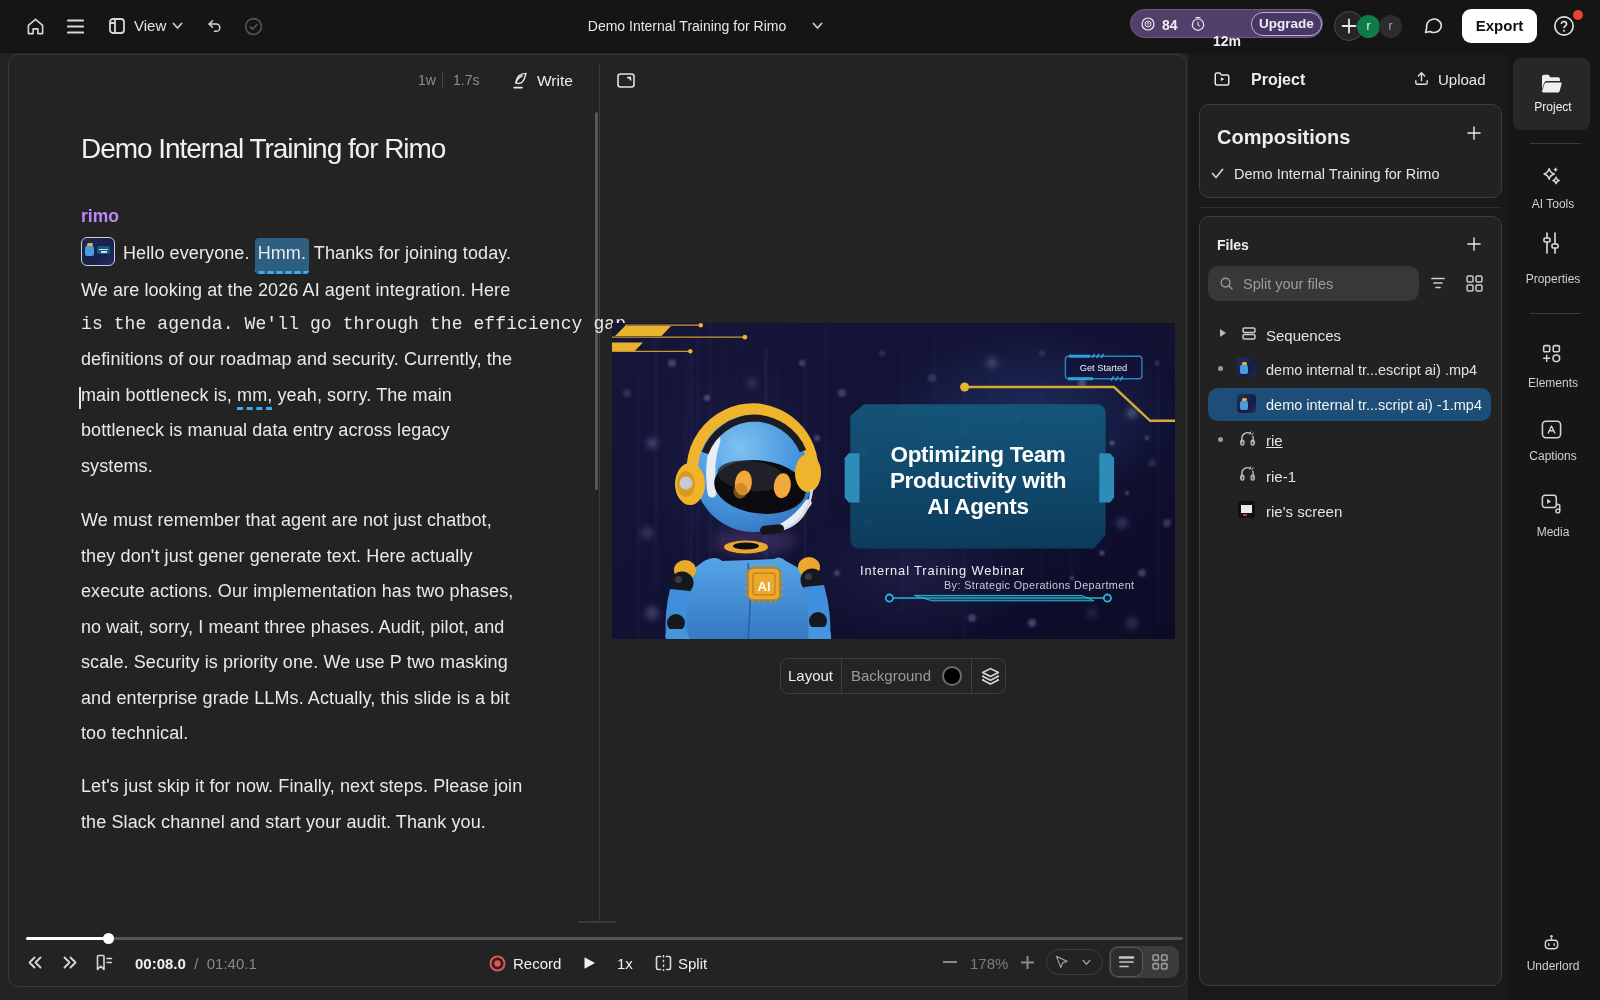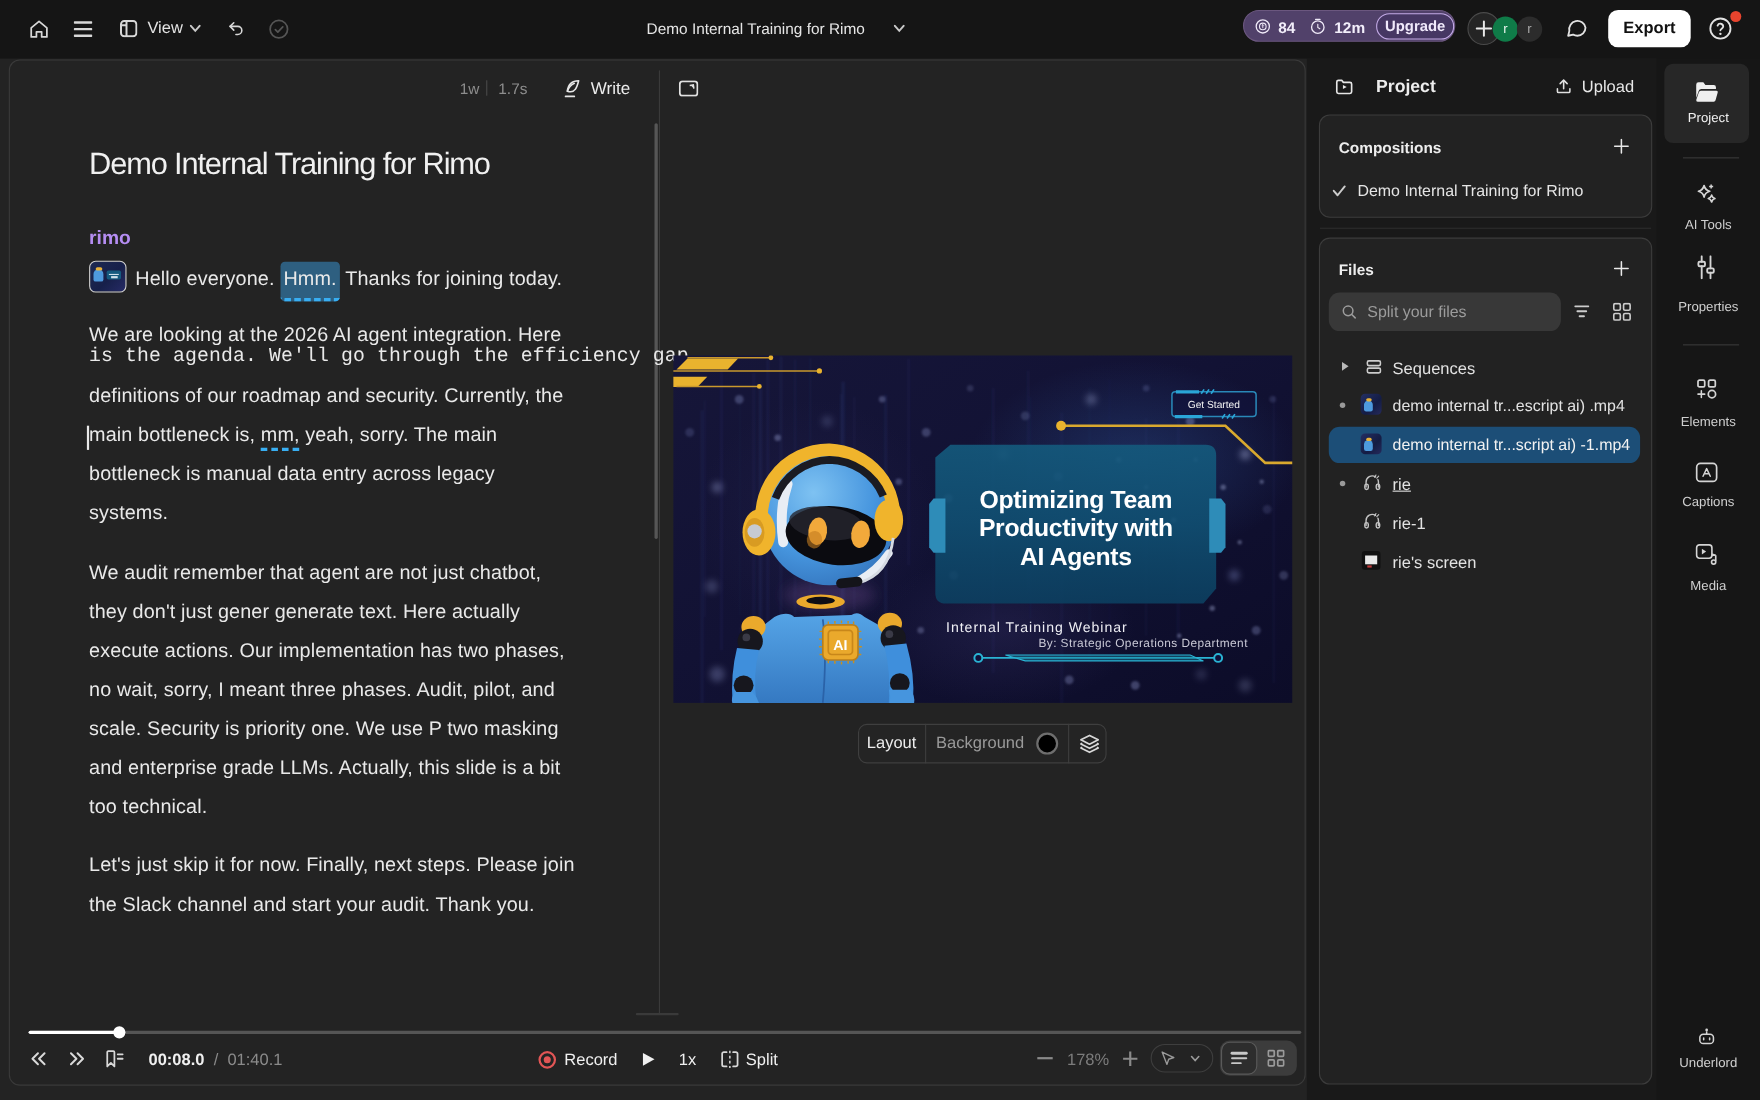--- a/index.html
+++ b/index.html
@@ -55,29 +55,29 @@
   <div id="transcript">
 
     <div class="abs" style="left:81px;top:237px;width:34px;height:29px;border:1.5px solid #cfcfcf;border-radius:6px;background:linear-gradient(135deg,#1e2a52 0%,#17204a 55%,#262b66 100%);overflow:hidden;">
       <div style="position:absolute;left:3px;top:7px;width:9px;height:11px;background:#4e9ade;border-radius:4px 4px 2px 2px;"></div>
       <div style="position:absolute;left:4.5px;top:5px;width:6px;height:3px;border-radius:2px;background:#e8b23a;"></div>
       <div style="position:absolute;left:15px;top:8px;width:13px;height:8px;background:#155a7e;border-radius:1.5px;"></div>
       <div style="position:absolute;left:17px;top:10.5px;width:9px;height:1.5px;background:#cfe0ea;"></div>
       <div style="position:absolute;left:18.5px;top:13px;width:6px;height:1.5px;background:#cfe0ea;"></div>
     </div>
     <div class="tl" style="top:243px;left:123px;">Hello everyone. <span style="background:#2e5f80;border-radius:4px;padding:5px 3px 8px 3px;border-bottom:3px dashed #38aef2;">Hmm.</span> Thanks for joining today.</div>
-    <div class="tl" style="top:294px;">We are looking at the 2026 AI agent integration. Here</div>
+    <div class="tl" style="top:280px;">We are looking at the 2026 AI agent integration. Here</div>
     <div class="tl" style="top:314px;font-family:Liberation Mono, monospace;">is the agenda. We'll go through the efficiency gap</div>
     <div class="tl" style="top:349px;">definitions of our roadmap and security. Currently, the</div>
     <div class="tl" style="top:385px;">main bottleneck is, <span style="border-bottom:3px dashed #38aef2;padding-bottom:2px;">mm,</span> yeah, sorry. The main</div>
     <div class="abs" style="left:79px;top:387px;width:1.5px;height:22px;background:#e8e8e8;"></div>
     <div class="tl" style="top:420px;">bottleneck is manual data entry across legacy</div>
     <div class="tl" style="top:456px;">systems.</div>
 
-    <div class="tl" style="top:510px;">We audit remember that agent are not just chatbot,</div>
+    <div class="tl" style="top:510px;">We must remember that agent are not just chatbot,</div>
     <div class="tl" style="top:546px;">they don't just gener generate text. Here actually</div>
     <div class="tl" style="top:581px;">execute actions. Our implementation has two phases,</div>
     <div class="tl" style="top:617px;">no wait, sorry, I meant three phases. Audit, pilot, and</div>
     <div class="tl" style="top:652px;">scale. Security is priority one. We use P two masking</div>
     <div class="tl" style="top:688px;">and enterprise grade LLMs. Actually, this slide is a bit</div>
     <div class="tl" style="top:723px;">too technical.</div>
 
     <div class="tl" style="top:776px;">Let's just skip it for now. Finally, next steps. Please join</div>
     <div class="tl" style="top:812px;">the Slack channel and start your audit. Thank you.</div>
   </div>
@@ -373,21 +373,21 @@
       </svg>
     <div class="abs" style="left:1251px;top:71px;font-size:16px;color:#ededed;font-weight:700;">Project</div>
     <svg class="abs" style="left:1413px;top:70px" width="17" height="17" viewBox="0 0 24 24" fill="none" stroke="#e0e0e0" stroke-width="2" stroke-linecap="round" stroke-linejoin="round">
         <path d="M12 15V4.5"></path>
         <path d="m7.5 8.5 4.5-4.5 4.5 4.5"></path>
         <path d="M4 15v3.5a1.5 1.5 0 0 0 1.5 1.5h13a1.5 1.5 0 0 0 1.5-1.5V15"></path>
       </svg>
     <div class="abs" style="left:1438px;top:71px;font-size:15px;color:#e8e8e8;font-weight:500;">Upload</div>
 
     <div class="card" style="left:1199px;top:104px;width:303px;height:94px;"></div>
-    <div class="abs" style="left:1217px;top:126px;font-size:14px;color:#ededed;font-weight:700;text-align:center;">Compositions</div>
+    <div class="abs" style="left:1217px;top:126px;font-size:20px;color:#ededed;font-weight:700;text-align:center;">Compositions</div>
     <svg class="abs" style="left:1467px;top:126px" width="14" height="14" viewBox="0 0 16 16" stroke="#e8e8e8" stroke-width="1.6" stroke-linecap="round">
         <path d="M8 1v14M1 8h14"></path>
       </svg>
     <svg class="abs" style="left:1211px;top:168px" width="13" height="11" viewBox="0 0 13 11" fill="none" stroke="#cccccc" stroke-width="1.8" stroke-linecap="round" stroke-linejoin="round">
         <path d="M1.5 5.5 5 9.5 11.5 1.5"></path>
       </svg>
     <div class="abs" style="left:1234px;top:166px;font-size:14.5px;color:#e5e5e5;">Demo Internal Training for Rimo</div>
     <div class="abs" style="left:1200px;top:207px;width:301px;height:1px;background:#2d2d2d;"></div>
 
     <div class="card" style="left:1199px;top:216px;width:303px;height:770px;"></div>
@@ -536,21 +536,21 @@
         <circle cx="12" cy="12" r="9"></circle>
         <circle cx="12" cy="12" r="4.5" stroke-width="1.5"></circle>
         <path d="M12 9.5v5M10.5 11l1.5-1.5 1.5 1.5" stroke-width="1.3"></path>
       </svg>
     <div class="abs" style="left:1162px;top:17px;font-size:14px;color:#f2eefa;font-weight:600">84</div>
     <svg class="abs" style="left:1190px;top:16px" width="16" height="16" viewBox="0 0 24 24" fill="none" stroke="#efe9f8" stroke-width="1.8">
         <circle cx="12" cy="13" r="8.5"></circle>
         <path d="M12 9v4.5l2.8 1.8" stroke-width="1.5" stroke-linecap="round"></path>
         <path d="M9 2.5h6" stroke-linecap="round"></path>
       </svg>
-    <div class="abs" style="left:1213px;top:17px;font-size:14px;color:#f2eefa;font-weight:600">12m</div>
+    <div class="abs" style="left:1213px;top:33px;font-size:14px;color:#f2eefa;font-weight:600">12m</div>
     <div class="abs" style="left:1251px;top:12px;width:71px;height:24px;background:#463763;border:1.5px solid #c3aae6;border-radius:12px;color:#f0e9fb;font-size:13.5px;font-weight:700;text-align:center;line-height:21px;">Upgrade</div>
 
     <div class="abs" style="left:1334px;top:11px;width:30px;height:30px;border-radius:50%;background:#242424;border:1px solid #4a4a4a;"></div>
     <svg class="abs" style="left:1341px;top:18px" width="16" height="16" viewBox="0 0 16 16" stroke="#e8e8e8" stroke-width="1.8" stroke-linecap="round">
         <path d="M8 1.5v13M1.5 8h13"></path>
       </svg>
     <div class="abs" style="left:1357px;top:15px;width:23px;height:23px;border-radius:50%;background:#0f7b48;color:#eaf6ef;font-size:12px;text-align:center;line-height:22px;">r</div>
     <div class="abs" style="left:1379px;top:15px;width:23px;height:23px;border-radius:50%;background:#2c2c2c;color:#a8a8a8;font-size:12px;text-align:center;line-height:22px;">r</div>
 
     <svg class="abs" style="left:1423px;top:15px" width="21" height="21" viewBox="0 0 24 24" fill="none" stroke="#e2e2e2" stroke-width="1.9">

